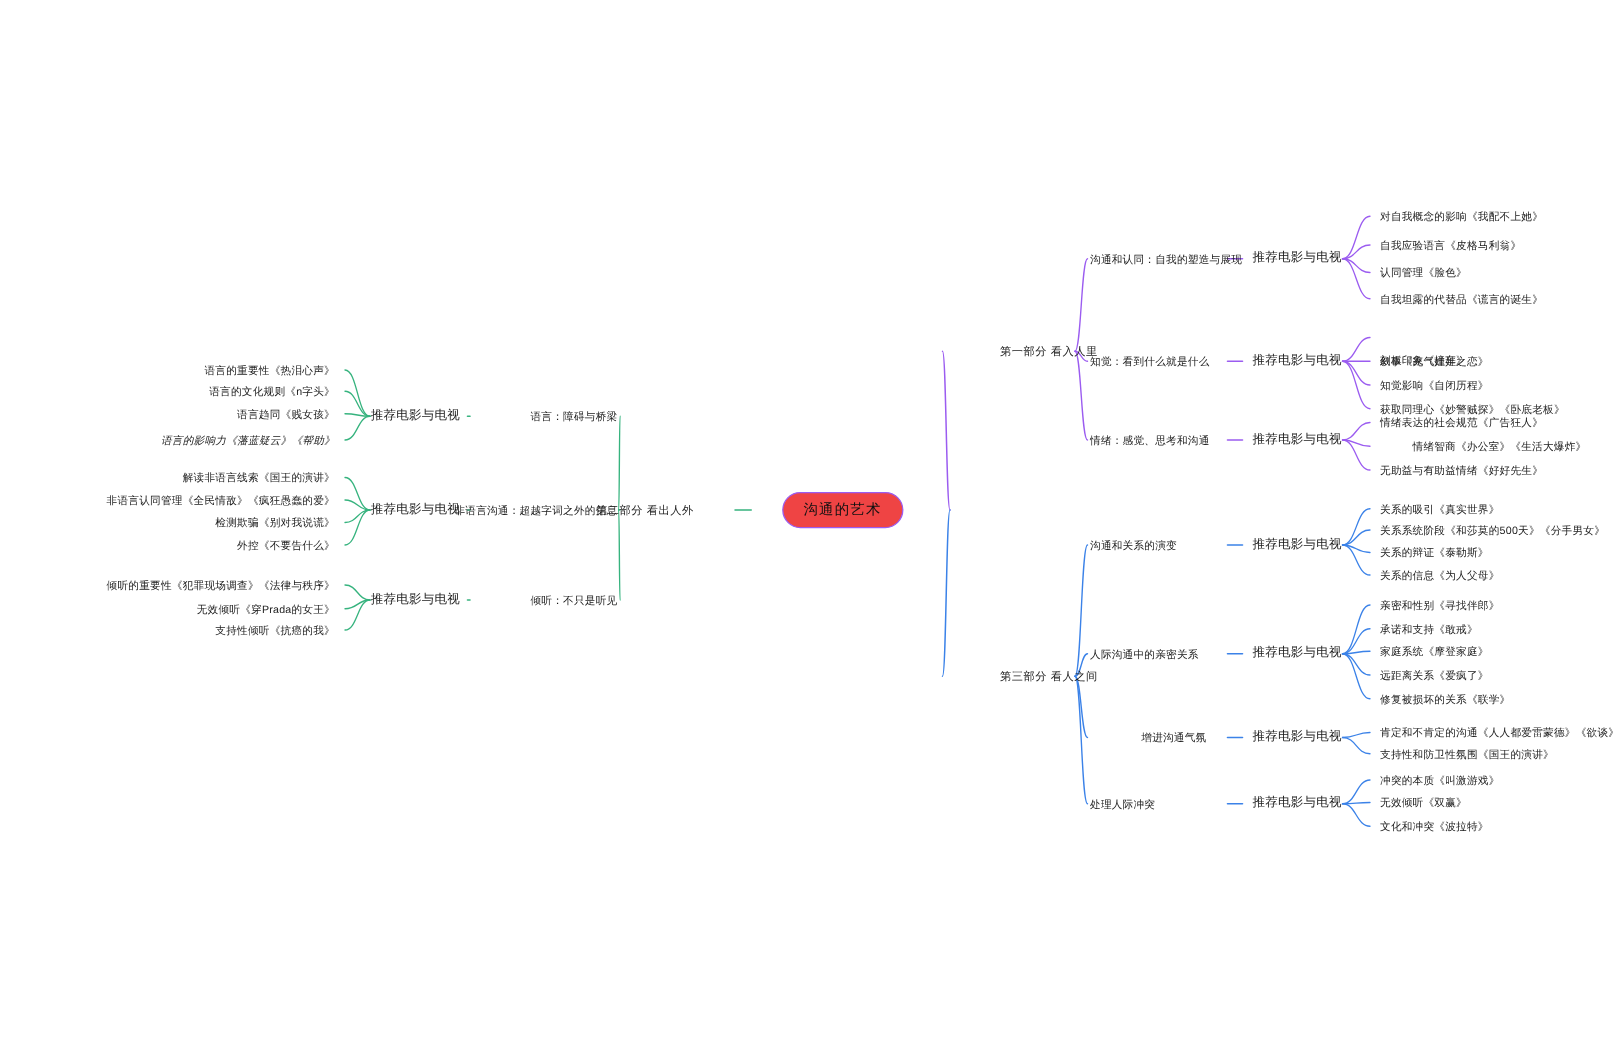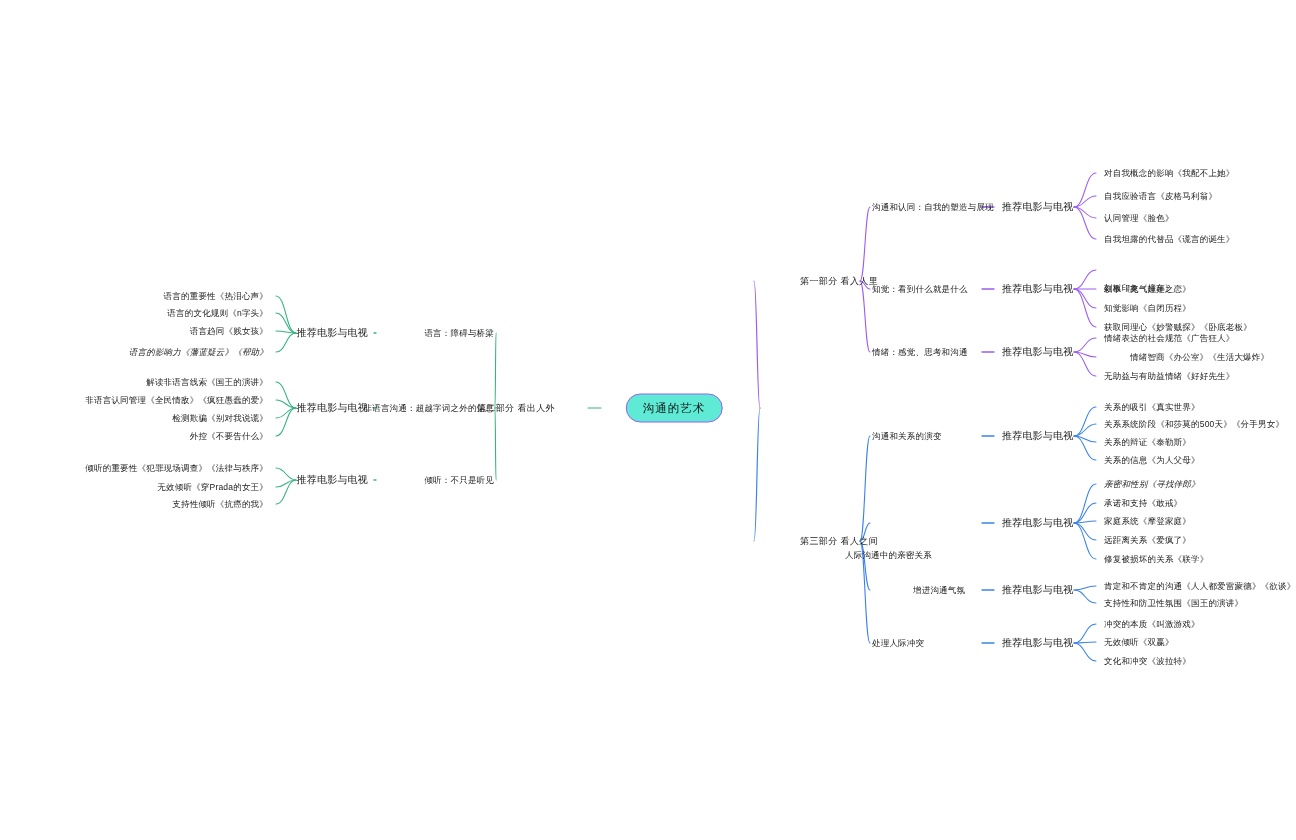--- a/index.html
+++ b/index.html
@@ -18,21 +18,21 @@
     white-space:nowrap;
     letter-spacing:0.2px;
   }
   .node.r{transform:translate(-100%,-50%);}   
   .node.l{transform:translate(0,-50%);}     
   .root{
     position:absolute;
     transform:translate(-50%,-50%);
     border:1.3px solid #9b5cf0;
     border-radius:16px;
-    background:#5eead4;
+    background:#ef4444;
     padding:6px 16px;
     font-size:11.5px;
     color:#111;
     letter-spacing:1px;
     white-space:nowrap;
   }
   .sec{font-size:9px;letter-spacing:0.4px;}
   .mid{font-size:10px;}
 </style>
 </head>
@@ -138,23 +138,23 @@
       <div class="node l" style="left: 1104px; top: 338px;">情绪表达的社会规范《广告狂人》</div>
       <div class="node l" style="left: 1104px; top: 357px; margin-left: 26px;">情绪智商《办公室》《生活大爆炸》</div>
       <div class="node l" style="left: 1104px; top: 376px;">无助益与有助益情绪《好好先生》</div>
       <div class="node l sec" style="left: 800px; top: 541px;">第三部分 看人之间</div>
       <div class="node l" style="left: 872px; top: 436px;">沟通和关系的演变</div>
       <div class="node l mid" style="left: 1002px; top: 436px;">推荐电影与电视</div>
       <div class="node l" style="left: 1104px; top: 407px;">关系的吸引《真实世界》</div>
       <div class="node l" style="left: 1104px; top: 424px;">关系系统阶段《和莎莫的500天》《分手男女》</div>
       <div class="node l" style="left: 1104px; top: 442px;">关系的辩证《泰勒斯》</div>
       <div class="node l" style="left: 1104px; top: 460px;">关系的信息《为人父母》</div>
-      <div class="node l" style="left: 845px; top: 523px; margin-top: 32px;">人际沟通中的亲密关系</div>
+      <div class="node l" style="left: 872px; top: 523px;">人际沟通中的亲密关系</div>
       <div class="node l mid" style="left: 1002px; top: 523px;">推荐电影与电视</div>
-      <div class="node l" style="left: 1104px; top: 484px; font-style: italic;">亲密和性别《寻找伴郎》</div>
+      <div class="node l" style="left: 1104px; top: 484px;">亲密和性别《寻找伴郎》</div>
       <div class="node l" style="left: 1104px; top: 503px;">承诺和支持《敢戒》</div>
       <div class="node l" style="left: 1104px; top: 521px;">家庭系统《摩登家庭》</div>
       <div class="node l" style="left: 1104px; top: 540px;">远距离关系《爱疯了》</div>
       <div class="node l" style="left: 1104px; top: 559px;">修复被损坏的关系《联学》</div>
       <div class="node l" style="left: 872px; top: 590px; margin-left: 41px;">增进沟通气氛</div>
       <div class="node l mid" style="left: 1002px; top: 590px;">推荐电影与电视</div>
       <div class="node l" style="left: 1104px; top: 586px;">肯定和不肯定的沟通《人人都爱雷蒙德》《欲谈》</div>
       <div class="node l" style="left: 1104px; top: 603px;">支持性和防卫性氛围《国王的演讲》</div>
       <div class="node l" style="left: 872px; top: 643px;">处理人际冲突</div>
       <div class="node l mid" style="left: 1002px; top: 643px;">推荐电影与电视</div>

